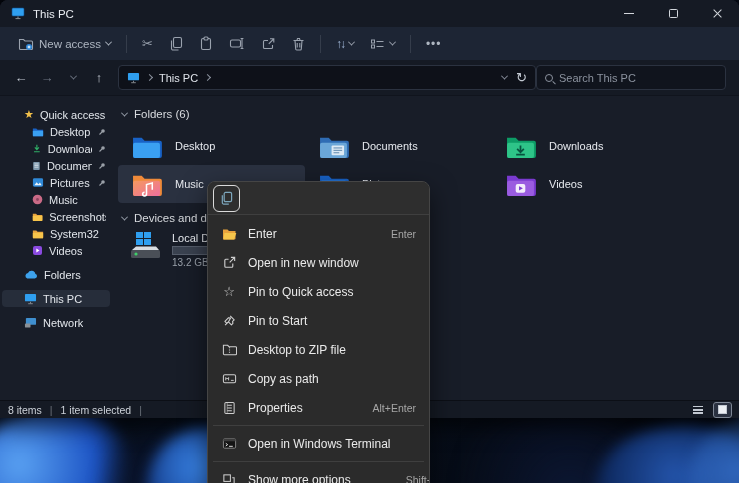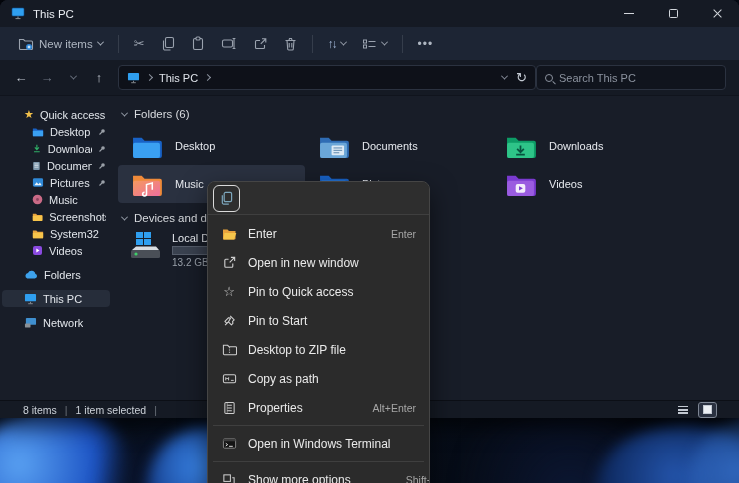--- a/index.html
+++ b/index.html
@@ -80,21 +80,21 @@
   .tile.selected { background:#2a3140; }
   .devices { margin-top:9px; }
   .drive-tile { margin-top:7px; display:flex; gap:10px; padding-left:10px; align-items:flex-start; }
   .drive-info { display:flex; flex-direction:column; gap:2px; padding-top:1px; }
   .drive-name { font-size:11px; color:#e6e9ee; }
   .drive-bar { width:68px; height:9px; background:#3a4250; border:1px solid #555d6b; }
   .drive-bar-fill { height:100%; width:86%; background:#2f9fe0; }
   .drive-free { font-size:10px; color:#9aa1ab; }
 
   
-  .statusbar { position:absolute; left:0; right:0; bottom:0; height:18px; background:#151a24; border-top:1px solid #0c0f16; display:flex; align-items:center; padding:0 23px; gap:8px; font-size:10.5px; color:#cdd2d9; }
+  .statusbar { position:absolute; left:0; right:0; bottom:0; height:18px; background:#151a24; border-top:1px solid #0c0f16; display:flex; align-items:center; padding:0 8px; gap:8px; font-size:10.5px; color:#cdd2d9; }
   .sb-sep { color:#6a7079; }
   .sb-spacer { flex:1; }
   .sb-view { width:17px; height:14px; display:flex; align-items:center; justify-content:center; border-radius:2px; }
   .sb-view.active { background:#2a3140; outline:1px solid #7e8694; }
   .lines-ic { width:10px; height:8px; background:repeating-linear-gradient(#c3c9d2 0 1.4px, transparent 1.4px 3.2px); }
   .thumb-ic { width:9px; height:9px; border:1.4px solid #c3c9d2; background:#eceff3; }
 
   
   .ctx { position:absolute; left:207px; top:181px; width:223px; height:312px; background:#2b2b2b;
          border:1px solid #454545; border-radius:8px; box-shadow:0 10px 26px rgba(0,0,0,.55); overflow:hidden; }
@@ -145,21 +145,21 @@
         </span>
     </div>
 
     <div class="toolbar">
       <div class="tool-btn labelled">
         <svg width="16" height="14" viewBox="0 0 16 14">
             <path d="M1.5 2.5 h4 l1.5 1.5 h6.5 a1 1 0 0 1 1 1 v6.5 a1 1 0 0 1 -1 1 h-11 a1 1 0 0 1 -1 -1 Z" fill="none" stroke="#9aa2ae" stroke-width="1.1"></path>
             <circle cx="11" cy="10" r="3" fill="#2f87d8"></circle>
             <path d="M11 8.6 v2.8 M9.6 10 h2.8" stroke="#fff" stroke-width="1"></path>
           </svg>
-        <span>New items</span>
+        <span>New access</span>
         <span class="chev"></span>
       </div>
       <span class="tb-sep"></span>
       <div class="tool-btn">
           <span class="glyph-ic">✂</span>
         </div>
       <div class="tool-btn">
         <svg width="14" height="15" viewBox="0 0 14 15">
             <rect x="4.5" y="1.5" width="8" height="10" rx="1.5" fill="none" stroke="#9aa2ae" stroke-width="1.1"></rect>
             <path d="M2.5 4.5 v8 a1.5 1.5 0 0 0 1.5 1.5 h5.5" fill="none" stroke="#9aa2ae" stroke-width="1.1"></path>

